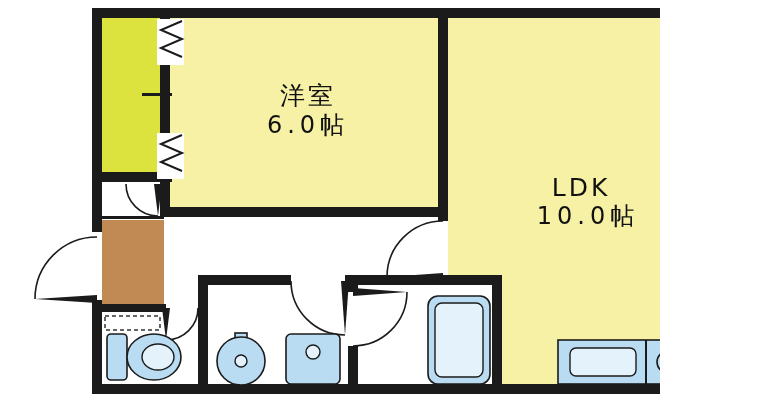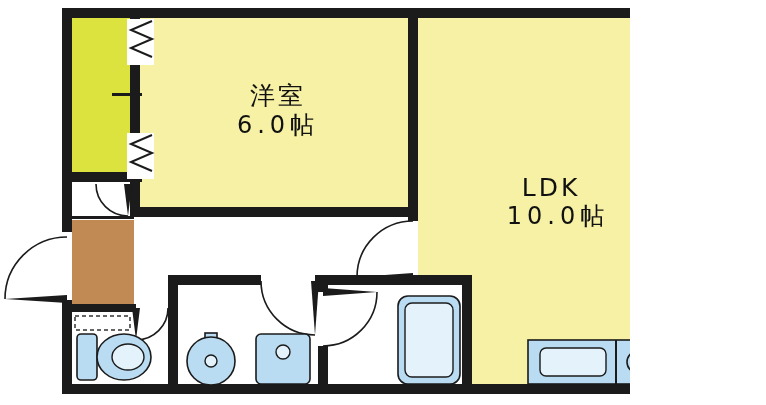--- a/index.html
+++ b/index.html
@@ -1,17 +1,17 @@
 <!DOCTYPE html>
 <html style="--wall: #1b1b1b; --floor: #f6f1a4; --balcony: #dce23e; --genkan: #c18a55; --fixture: #b9dcf2; --fixture-light: #e4f2fb; --gray: #8f8f8f; --paper: #ffffff;"><head>
 <meta charset="utf-8">
 <style>
   html,body{margin:0;padding:0;background:#fff;}
   #stage{position:relative;width:630px;height:405px;background:var(--paper,#fff);overflow:hidden;
-         font-family:"DejaVu Sans","Liberation Sans",sans-serif;}
+         font-family:"DejaVu Sans","Liberation Sans",sans-serif;margin-left:30px;}
   svg{position:absolute;left:0;top:0;}
   .wall{fill:var(--wall,#1b1b1b);}
   .white{fill:var(--paper,#ffffff);}
   .floor{fill:var(--floor,#f6f1a4);}
   .balcony{fill:var(--balcony,#dce23e);}
   .genkan{fill:var(--genkan,#c18a55);}
   .gray{fill:var(--gray,#8f8f8f);}
   .fixture{fill:var(--fixture,#b9dcf2);stroke:var(--wall,#1b1b1b);stroke-width:1.6;}
   .fixture-light{fill:var(--fixture-light,#e4f2fb);stroke:var(--wall,#1b1b1b);stroke-width:1.4;}
   .arc{fill:none;stroke:var(--wall,#1b1b1b);stroke-width:1.6;}

